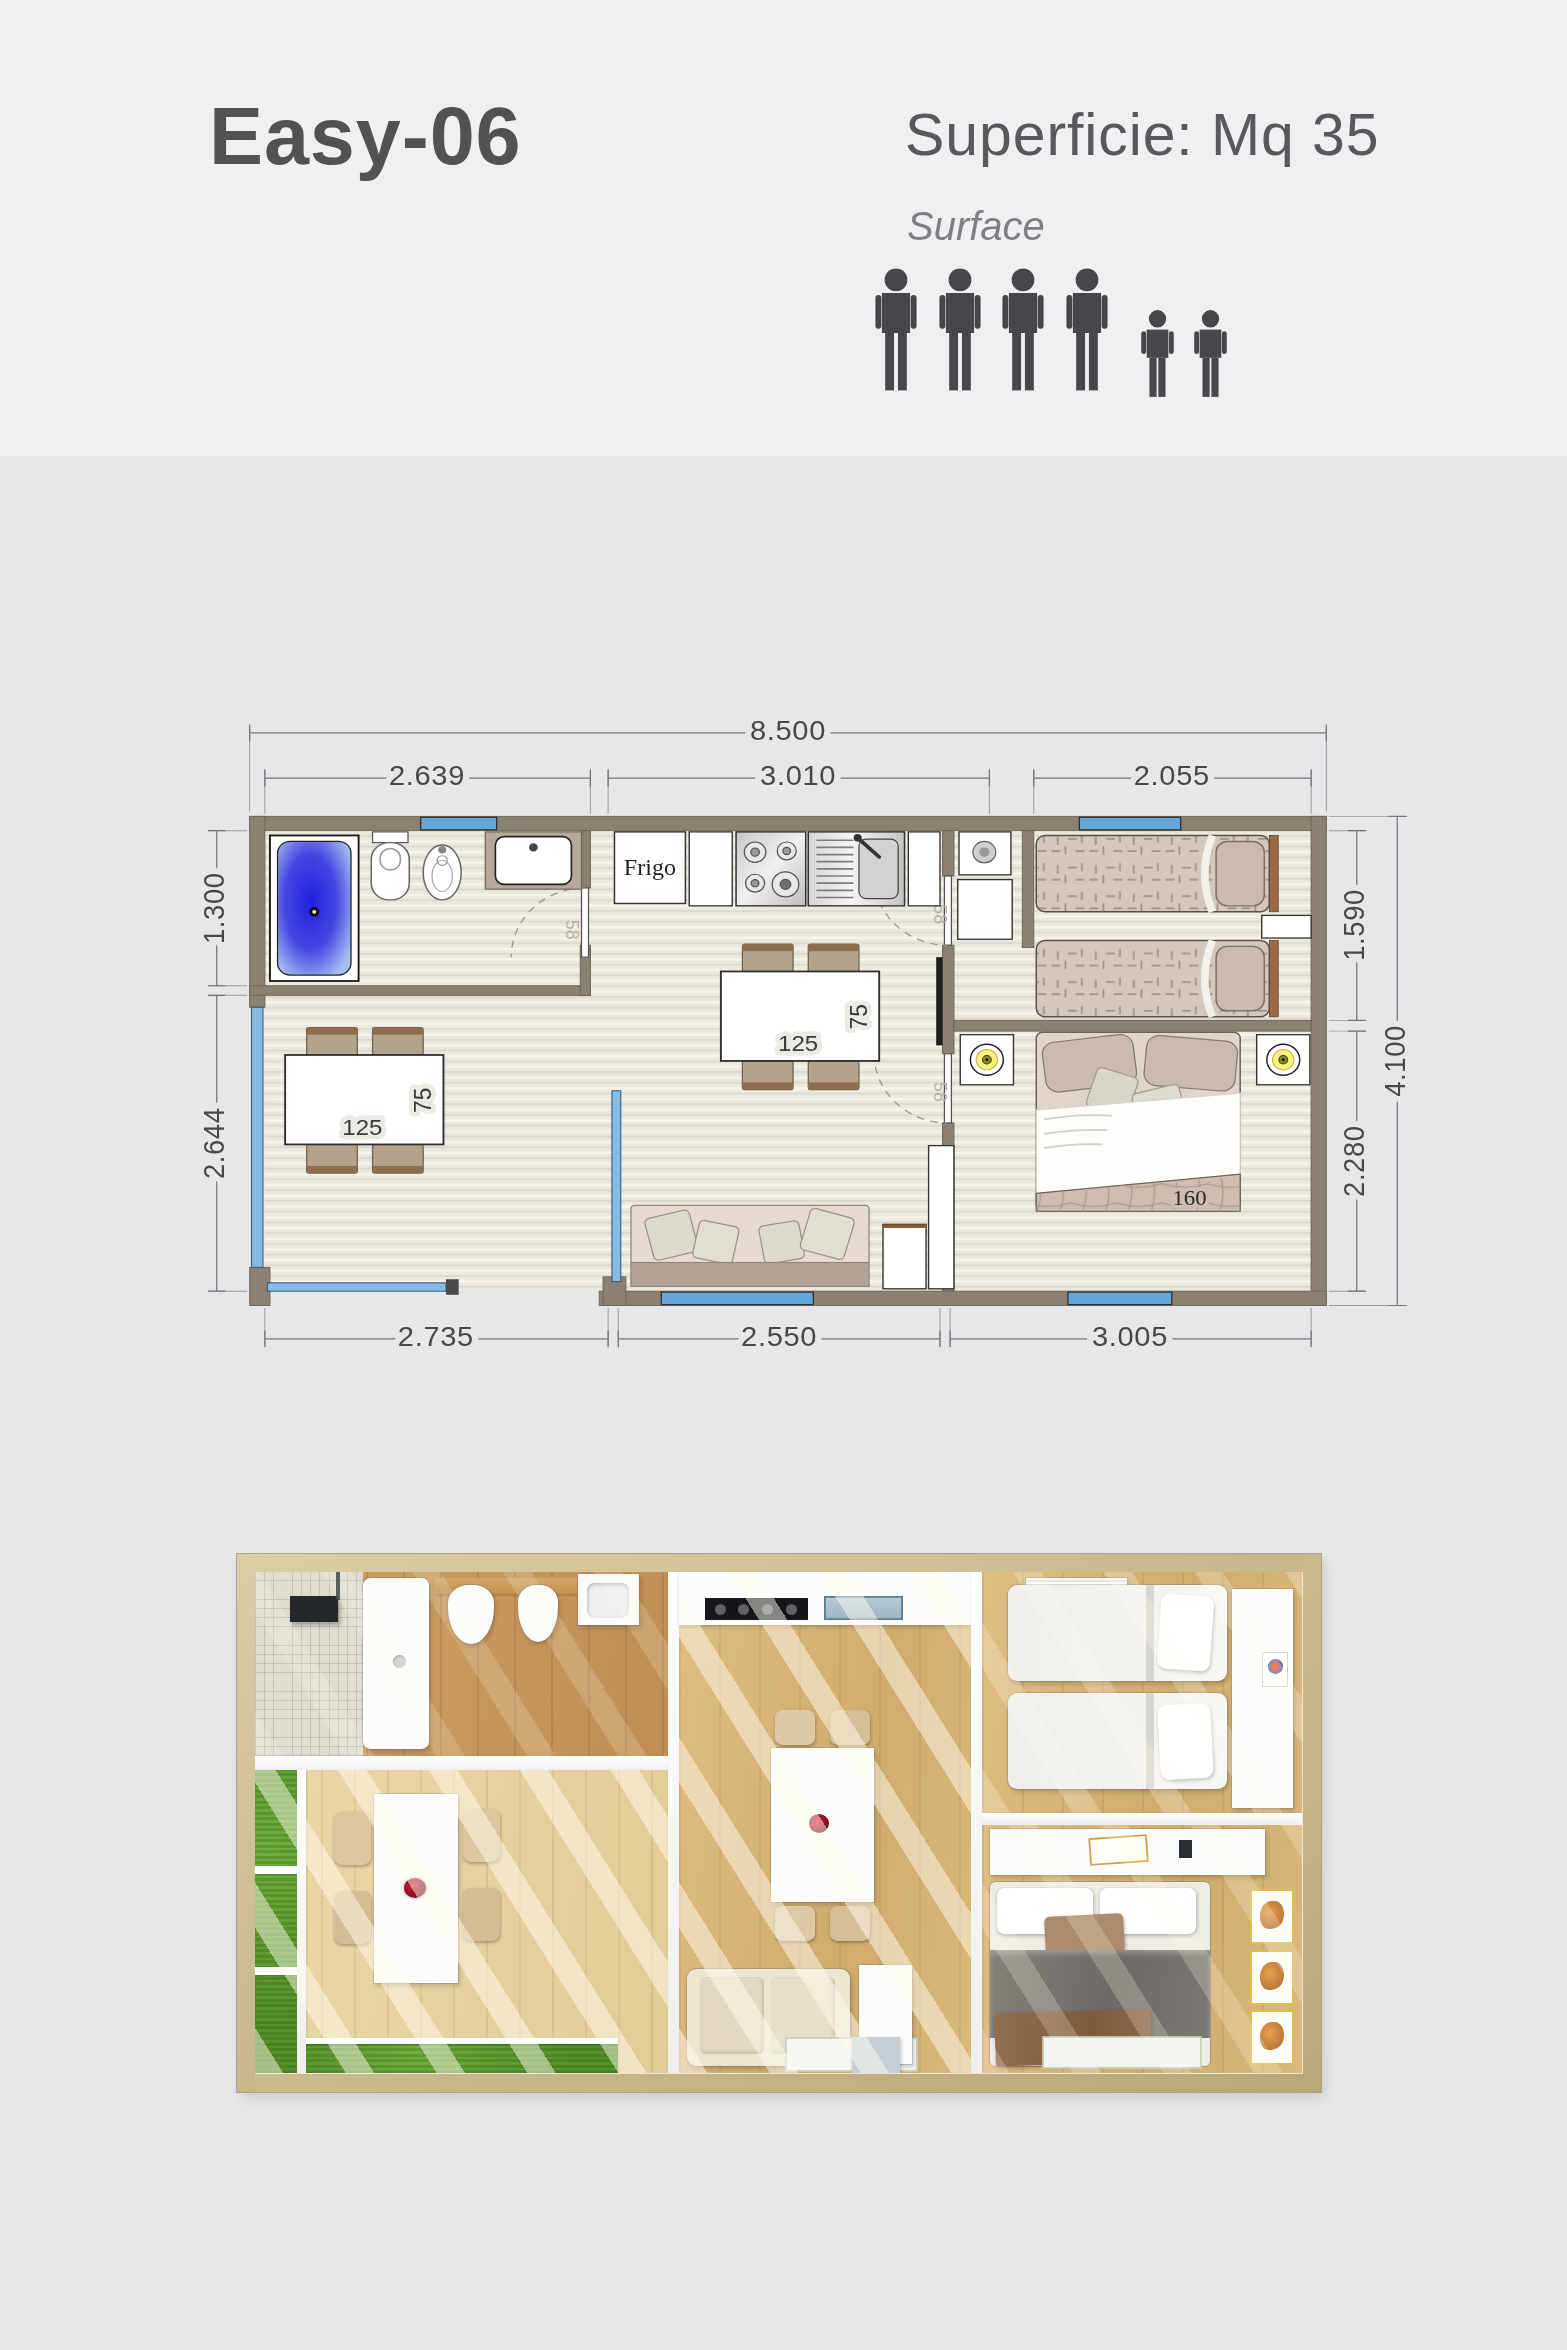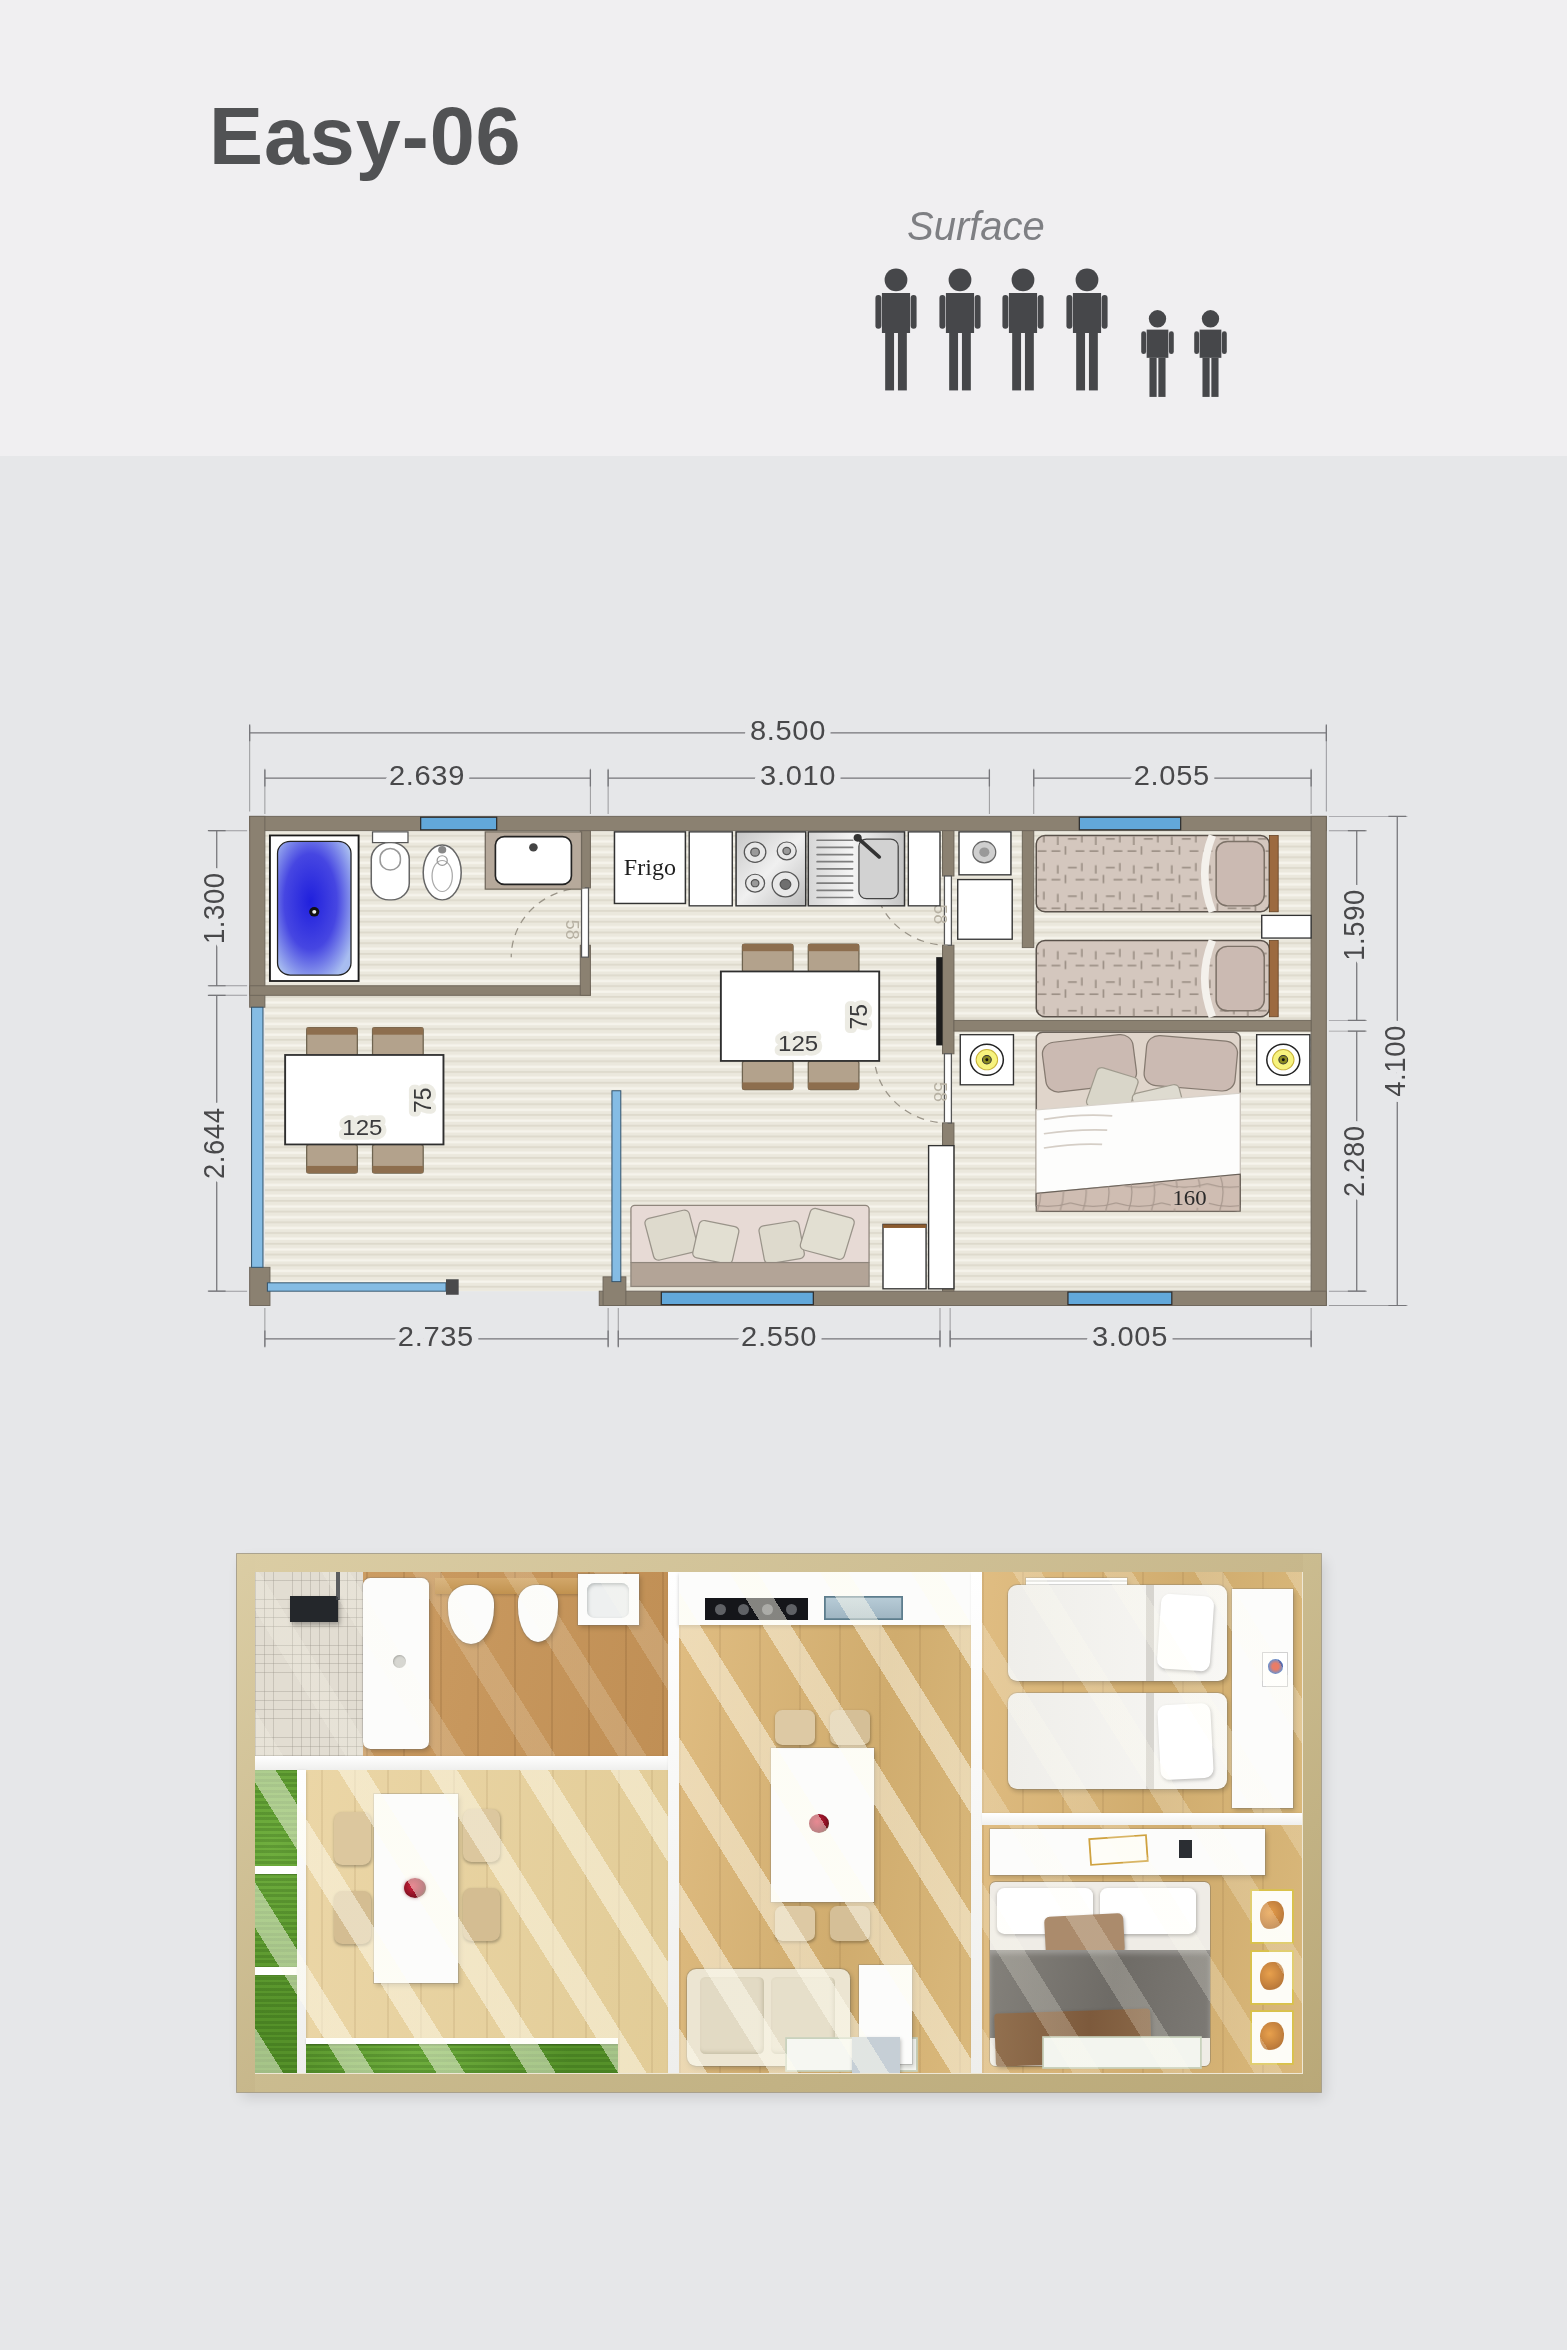--- a/index.html
+++ b/index.html
@@ -49,20 +49,21 @@
   .sun{position:absolute;inset:0;background:repeating-linear-gradient(58deg,rgba(255,253,240,.48) 0 24px,rgba(255,253,240,0) 24px 77px);pointer-events:none;}
   .tile{background:repeating-linear-gradient(0deg,rgba(150,145,135,.35) 0 0.9px,transparent 0.9px 9.2px),repeating-linear-gradient(90deg,rgba(150,145,135,.35) 0 0.9px,transparent 0.9px 9.2px),#e2ddd2;}
   .pic{background:#fdfcf7;box-shadow:0 0 0 1.8px #d9c24a;}
   .pic i{position:absolute;left:7.3px;top:9.2px;width:24px;height:29px;border-radius:50% 40% 55% 45%;background:radial-gradient(circle at 40% 40%,#e8a04c,#b9783a 70%,transparent 75%);}
 </style>
 </head>
 <body>
 
 <div id="header">
   <div id="model-title">Easy-06</div>
+  <div id="surface-it">Superficie: Mq 35</div>
   <div id="surface-en">Surface</div>
   <div id="occupancy">
   <svg width="48" height="130" viewBox="0 0 44 120">
     <circle cx="22" cy="11" r="10.5"></circle>
     <path d="M9,23 h26 v37 h-26 z"></path>
     <rect x="3" y="25" width="5.5" height="31" rx="2.7"></rect>
     <rect x="35.5" y="25" width="5.5" height="31" rx="2.7"></rect>
     <rect x="12" y="60" width="8.2" height="53"></rect>
     <rect x="23.8" y="60" width="8.2" height="53"></rect>
   </svg>

